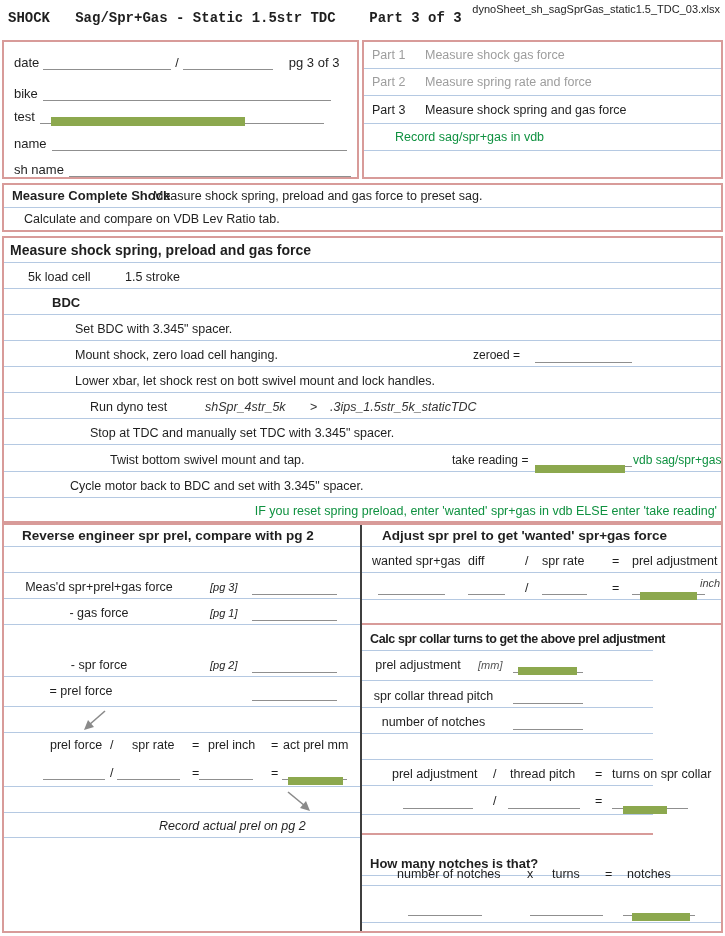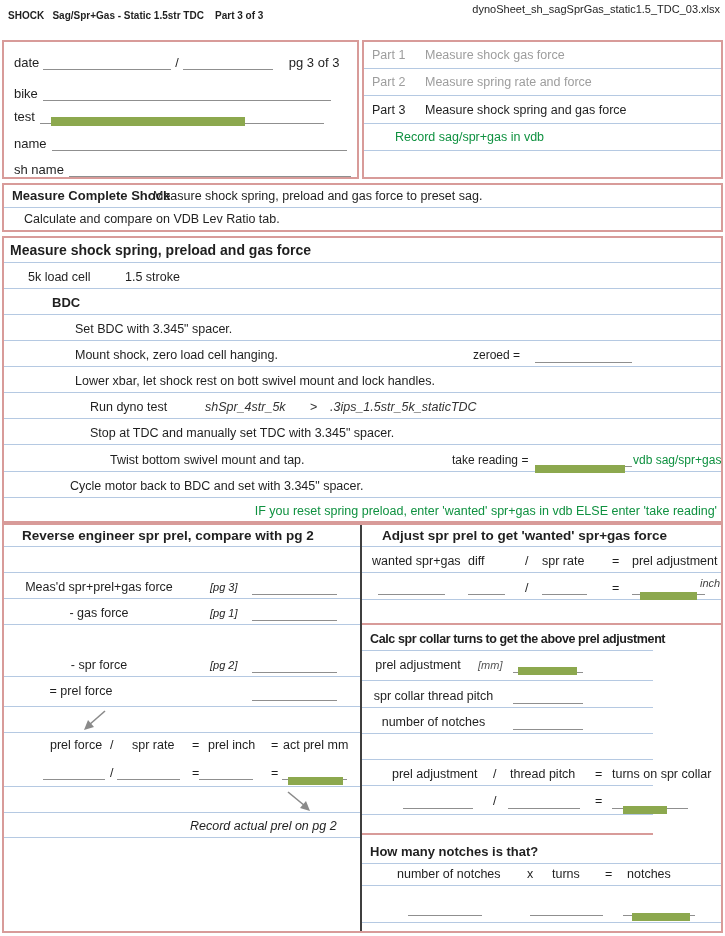--- a/index.html
+++ b/index.html
@@ -36,21 +36,21 @@
   .fh{position:absolute;white-space:nowrap;font-size:12.5px;}
   .hdr{font-weight:bold;font-size:13.5px;white-space:nowrap;margin-left:10px;}
   .hdr-tight{font-weight:bold;font-size:12.5px;letter-spacing:-0.4px;white-space:nowrap;}
   svg{display:block;}
 </style>
 </head>
 <body>
 
 <div class="abs nowrap" style="top:3px;right:5px;font-size:11px;">dynoSheet_sh_sagSprGas_static1.5_TDC_03.xlsx</div>
 
-<div class="abs bold nowrap" style="top:10px;left:8px;font-size:10px;white-space:pre;">SHOCK   Sag/Spr+Gas - Static 1.5str TDC    Part 3 of 3</div>
+<div class="abs bold nowrap" style="top:10px;left:8px;font-size:14px;white-space:pre;font-family:Liberation Mono, monospace;">SHOCK   Sag/Spr+Gas - Static 1.5str TDC    Part 3 of 3</div>
 
 <div class="pinkbox" style="left:2px;top:40px;width:357px;height:139px;">
   <div class="fieldrow" style="top:6px;height:22px;">
     <span class="flabel">date</span>
     <div class="blank" style="position:relative;width:128px;margin-left:4px;"></div>
     <span style="margin:0 4px;">/</span>
     <div class="blank" style="position:relative;width:90px;"></div>
     <span style="margin-left:16px;font-size:13px;">pg 3 of 3</span>
   </div>
   <div class="fieldrow" style="top:37px;height:22px;text-align:right;">
@@ -216,21 +216,21 @@
     </div>
 
     <div class="row bb" style="top:262px;height:26px;">
       <svg class="abs" style="left:278px;top:3px;" width="32" height="24" viewBox="0 0 32 24">
         <line x1="6" y1="2" x2="23" y2="16" stroke="#8a8a8a" stroke-width="1.6"></line>
         <polygon points="28,21 18,18 24,11" fill="#8a8a8a"></polygon>
       </svg>
     </div>
 
     <div class="row bb" style="top:288px;height:25px;">
-      <span class="rowtxt it" style="left:186px;">Record actual prel on pg 2</span>
+      <span class="rowtxt it" style="left:155px;">Record actual prel on pg 2</span>
     </div>
   </div>
 
   <div class="abs" style="left:358px;top:0;width:359px;height:406px;">
 
     <div class="abs" style="left:0;top:0;width:359px;height:100px;border-bottom:2px solid var(--pink);">
       <div class="row bb" style="top:0;height:22px;">
         <span class="rowtxt hdr" style="left:10px;bottom:3px;">Adjust spr prel to get 'wanted' spr+gas force</span>
       </div>
       <div class="row bb" style="top:22px;height:26px;">
@@ -286,21 +286,21 @@
         <span class="rowtxt" style="left:131px;bottom:6px;">/</span>
         <div class="blank" style="left:146px;width:72px;bottom:5px;"></div>
         <span class="rowtxt" style="left:233px;bottom:6px;">=</span>
         <div class="blank" style="left:250px;width:76px;bottom:5px;">
           <i class="gbar" style="left:11px;width:44px;margin-top:-2px;"></i>
         </div>
       </div>
     </div>
 
     <div class="abs" style="left:0;top:310px;width:359px;height:96px;">
-      <div class="row bb" style="top:6px;height:23px;">
+      <div class="row bb" style="top:18px;height:23px;">
         <span class="rowtxt bold" style="left:8px;font-size:13px;">How many notches is that?</span>
       </div>
       <div class="row bb" style="top:25px;height:26px;">
         <span class="rowtxt" style="left:35px;">number of notches</span>
         <span class="rowtxt" style="left:165px;">x</span>
         <span class="rowtxt" style="left:190px;">turns</span>
         <span class="rowtxt" style="left:243px;">=</span>
         <span class="rowtxt" style="left:265px;">notches</span>
       </div>
       <div class="row bb" style="top:51px;height:37px;">

